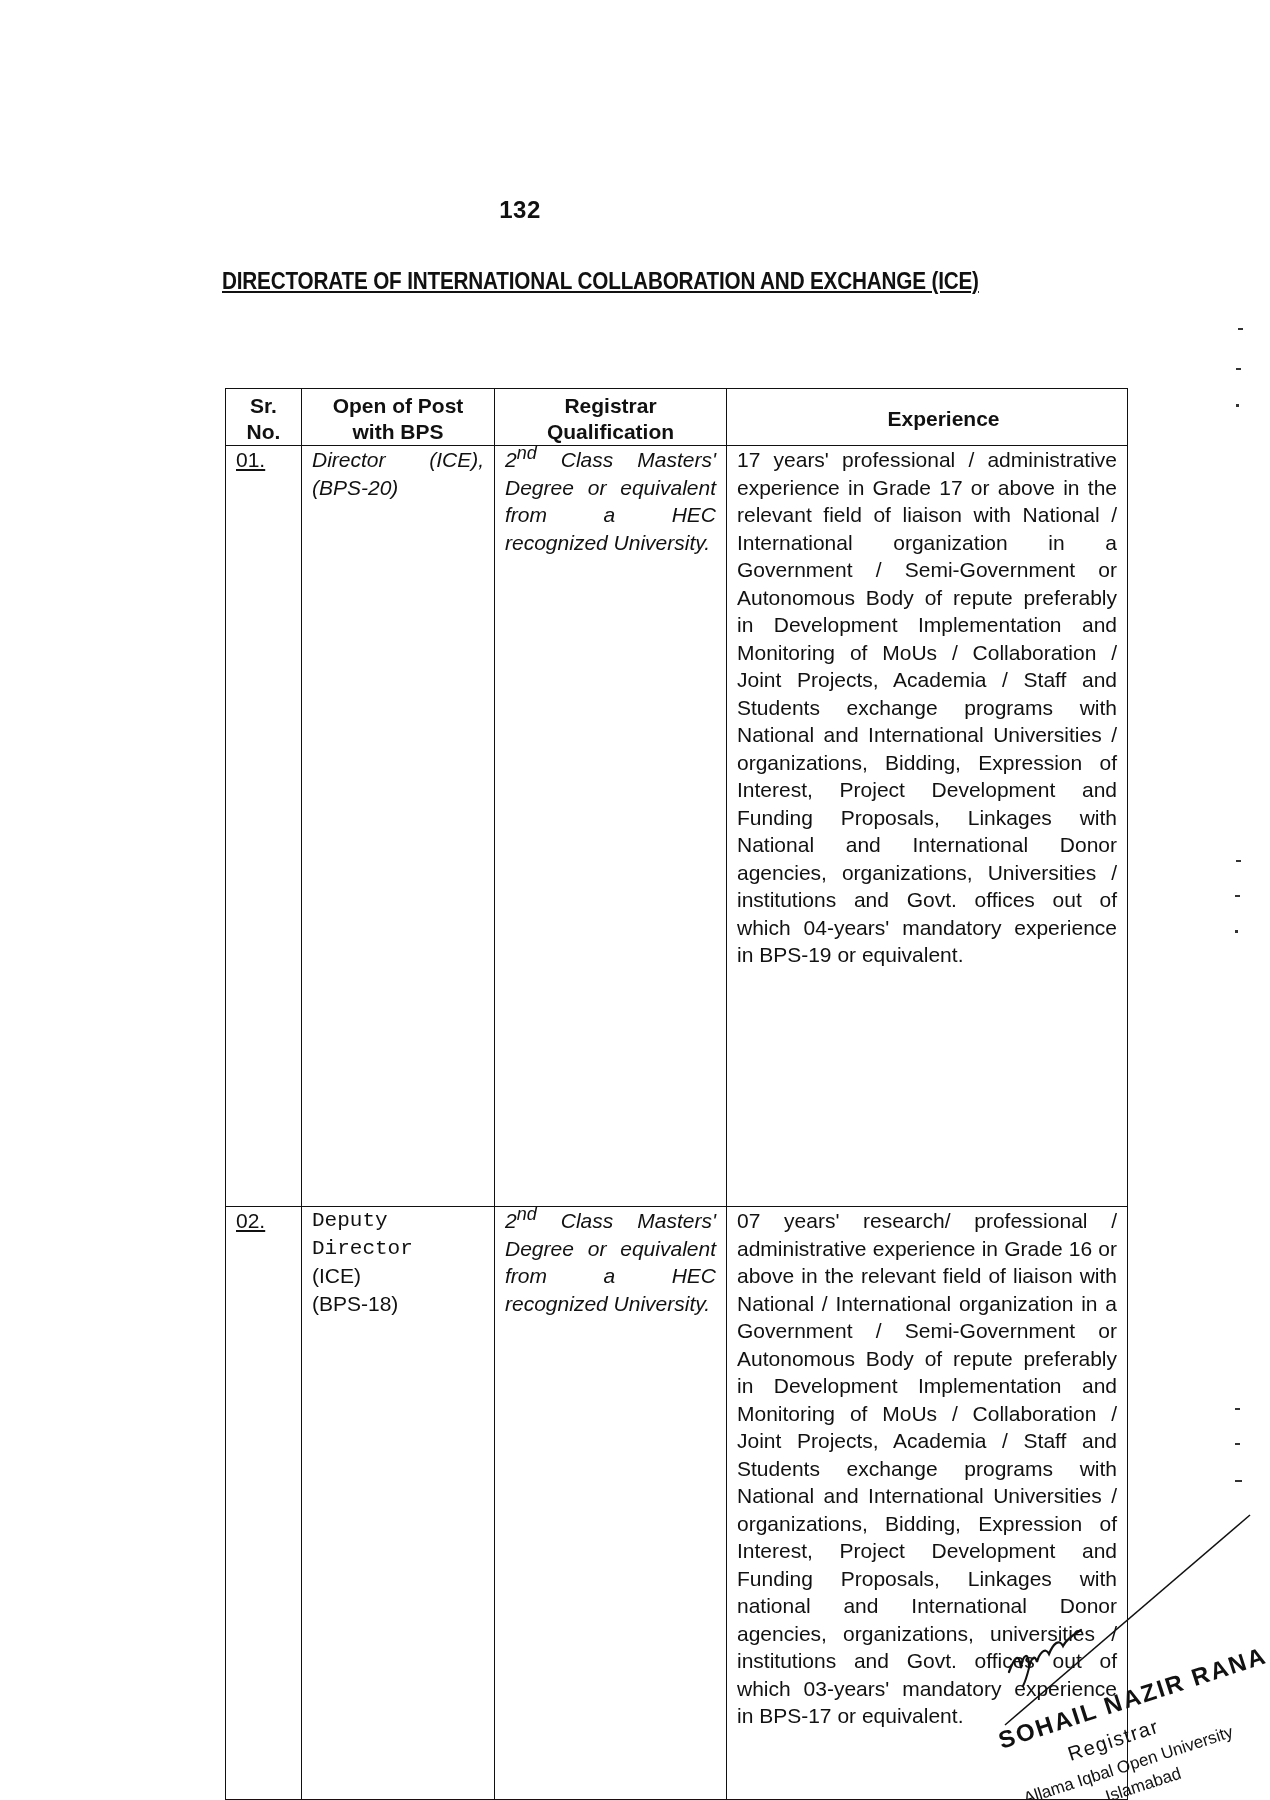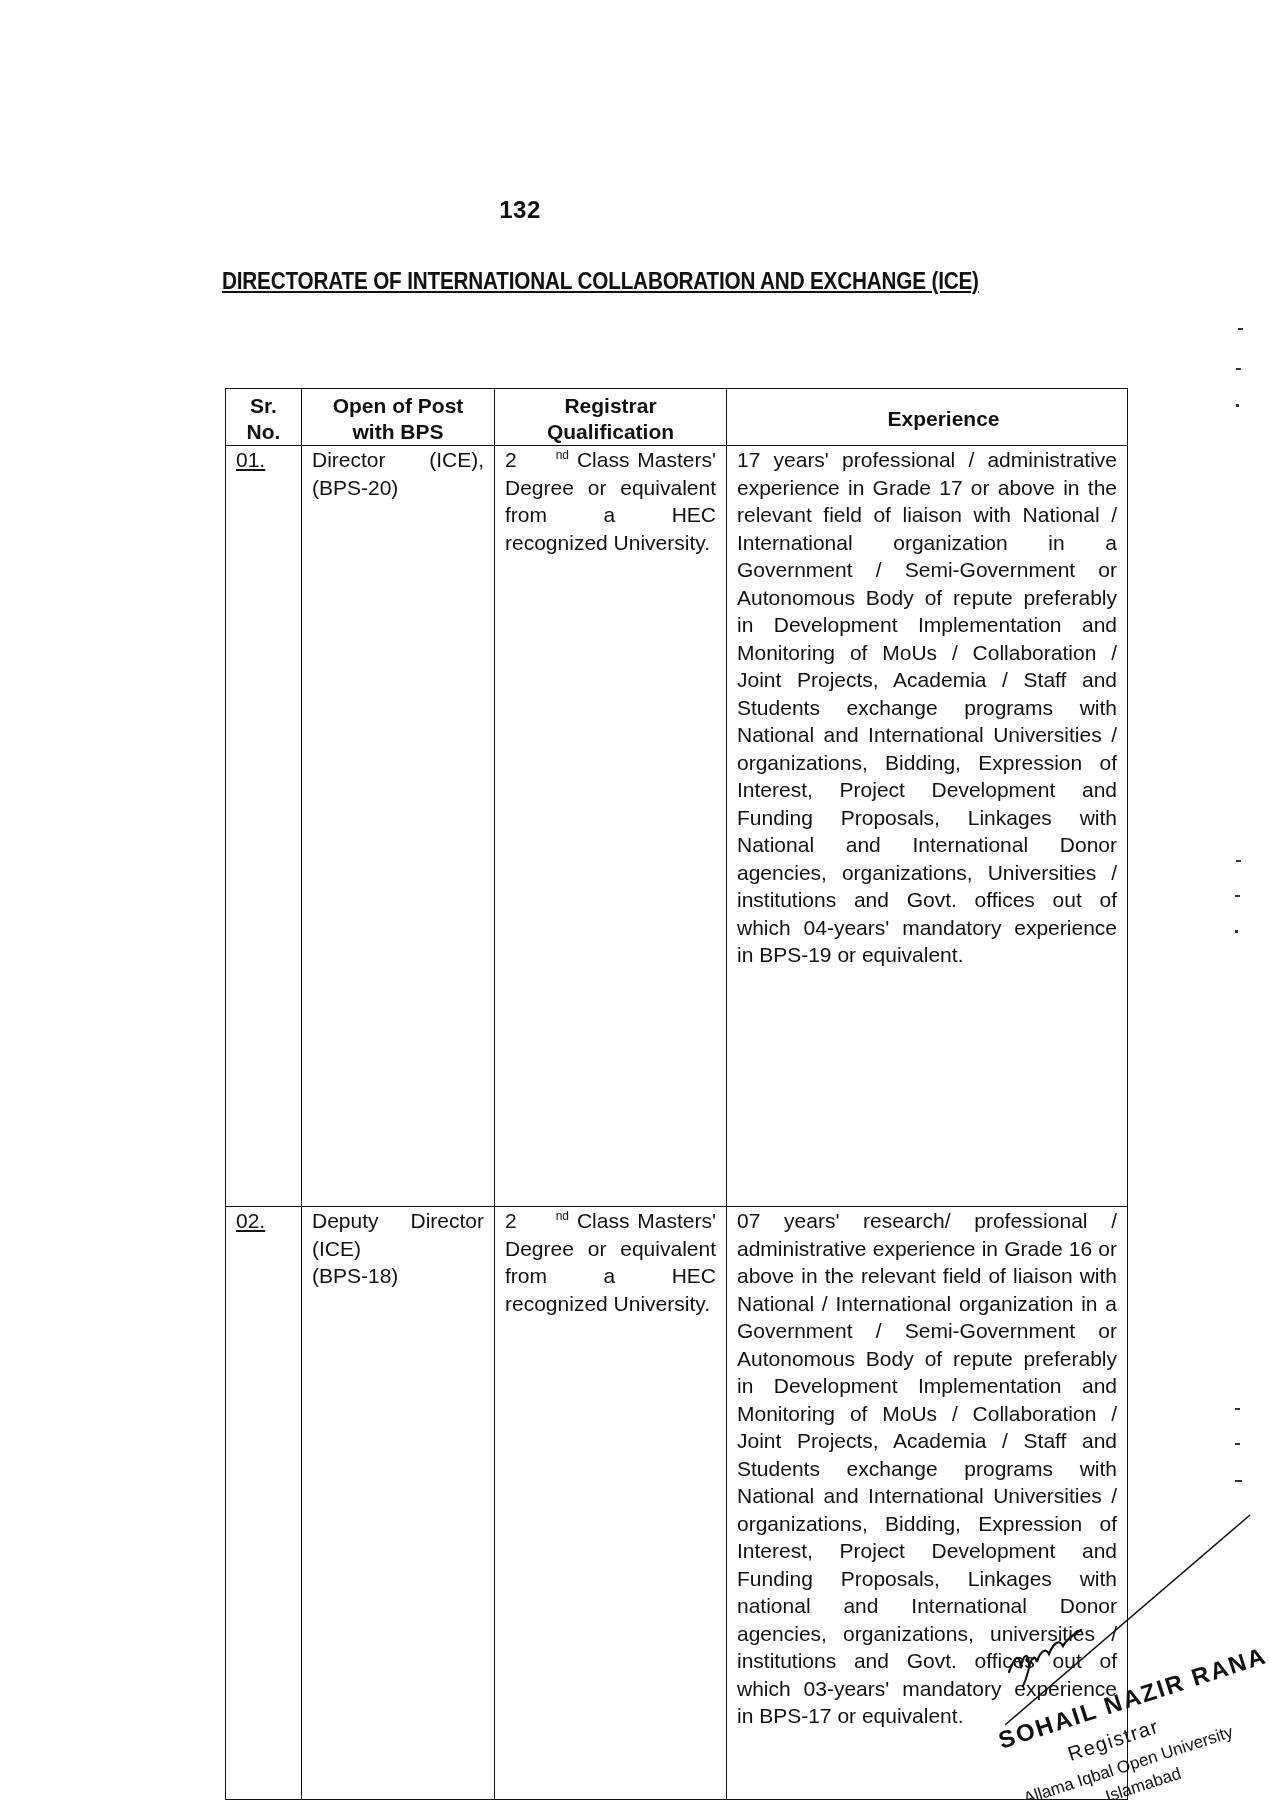--- a/index.html
+++ b/index.html
@@ -11,23 +11,23 @@
                text-decoration: underline; letter-spacing: -0.2px; transform: scaleX(0.9);
                transform-origin: left top; white-space: nowrap; }
   table.posts { position: absolute; left: 225px; top: 388px; width: 902px; border-collapse: collapse;
                 table-layout: fixed; }
   table.posts th, table.posts td { border: 1.5px solid #111; vertical-align: top; font-size: 21px;
                 line-height: 27.5px; padding: 0 10px; }
   table.posts th { font-weight: bold; text-align: center; line-height: 26px; padding-top: 4px; }
   table.posts th.exp-head { vertical-align: middle; padding-left: 43px; }
   col.c1 { width: 76px; } col.c2 { width: 193px; } col.c3 { width: 232px; } col.c4 { width: 401px; }
   td.sr { padding-left: 8px; text-decoration: underline; }
-  td.just { text-align: justify; text-align-last: left; }
+  td.just { text-align: justify; text-align-last: left; font-style: italic; }
   td.exp { text-align: justify; text-align-last: left; padding-left: 8px; padding-right: 10px; margin-left: 30px; }
-  sup { font-size: 12px; line-height: 0; margin-left: 39px; }
+  sup { font-size: 18px; line-height: 0; }
   tr.row1 td { height: 760px; }
   tr.row2 td { height: 592px; }
   .margin-mark { position: absolute; width: 5px; height: 2px; background: #333; }
   .signature { position: absolute; left: 1005px; top: 1628px; width: 80px; height: 60px; }
   .stamp { position: absolute; left: 985px; top: 1640px; width: 290px; height: 160px; }
   .stamp-name { position: absolute; left: 10px; top: 88px; font-weight: bold; font-size: 24px;
                 letter-spacing: 2px; transform: rotate(-18deg); transform-origin: left top; white-space: nowrap; }
   .stamp-role { position: absolute; left: 80px; top: 104px; font-size: 20px; letter-spacing: 1.5px;
                 transform: rotate(-18deg); transform-origin: left top; white-space: nowrap; }
   .stamp-uni { position: absolute; left: 36px; top: 150px; font-size: 17px;
@@ -61,21 +61,21 @@
   <tbody>
     <tr class="row1">
       <td class="sr">01.</td>
       <td class="just">Director (ICE), (BPS-20)</td>
       <td class="just"><span>2</span><sup>nd</sup><span> Class Masters' Degree or equivalent from a HEC recognized University.</span></td>
       <td class="exp">17 years' professional / administrative experience in Grade 17 or above in the relevant field of liaison with National / International organization in a Government / Semi-Government or Autonomous Body of repute preferably in Development Implementation and Monitoring of MoUs / Collaboration / Joint Projects, Academia / Staff and Students exchange programs with National and International Universities / organizations, Bidding, Expression of Interest, Project Development and Funding Proposals, Linkages with National and International Donor agencies, organizations, Universities / institutions and Govt. offices out of which 04-years' mandatory experience in BPS-19 or equivalent.</td>
     </tr>
     <tr class="row2">
       <td class="sr">02.</td>
       <td>
-        <div style="text-align:justify;text-align-last:justify;">Deputy Director</div>
+        <div style="text-align:justify;text-align-last:justify;font-family:Liberation Mono, monospace;">Deputy Director</div>
         <div>(ICE)</div>
         <div>(BPS-18)</div>
       </td>
       <td class="just"><span>2</span><sup>nd</sup><span> Class Masters' Degree or equivalent from a HEC recognized University.</span></td>
       <td class="exp">07 years' research/ professional / administrative experience in Grade 16 or above in the relevant field of liaison with National / International organization in a Government / Semi-Government or Autonomous Body of repute preferably in Development Implementation and Monitoring of MoUs / Collaboration / Joint Projects, Academia / Staff and Students exchange programs with National and International Universities / organizations, Bidding, Expression of Interest, Project Development and Funding Proposals, Linkages with national and International Donor agencies, organizations, universities / institutions and Govt. offices out of which 03-years' mandatory experience in BPS-17 or equivalent.</td>
     </tr>
   </tbody>
 </table>
 
 <div class="margin-mark" style="left:1238px;top:328px;"></div>

